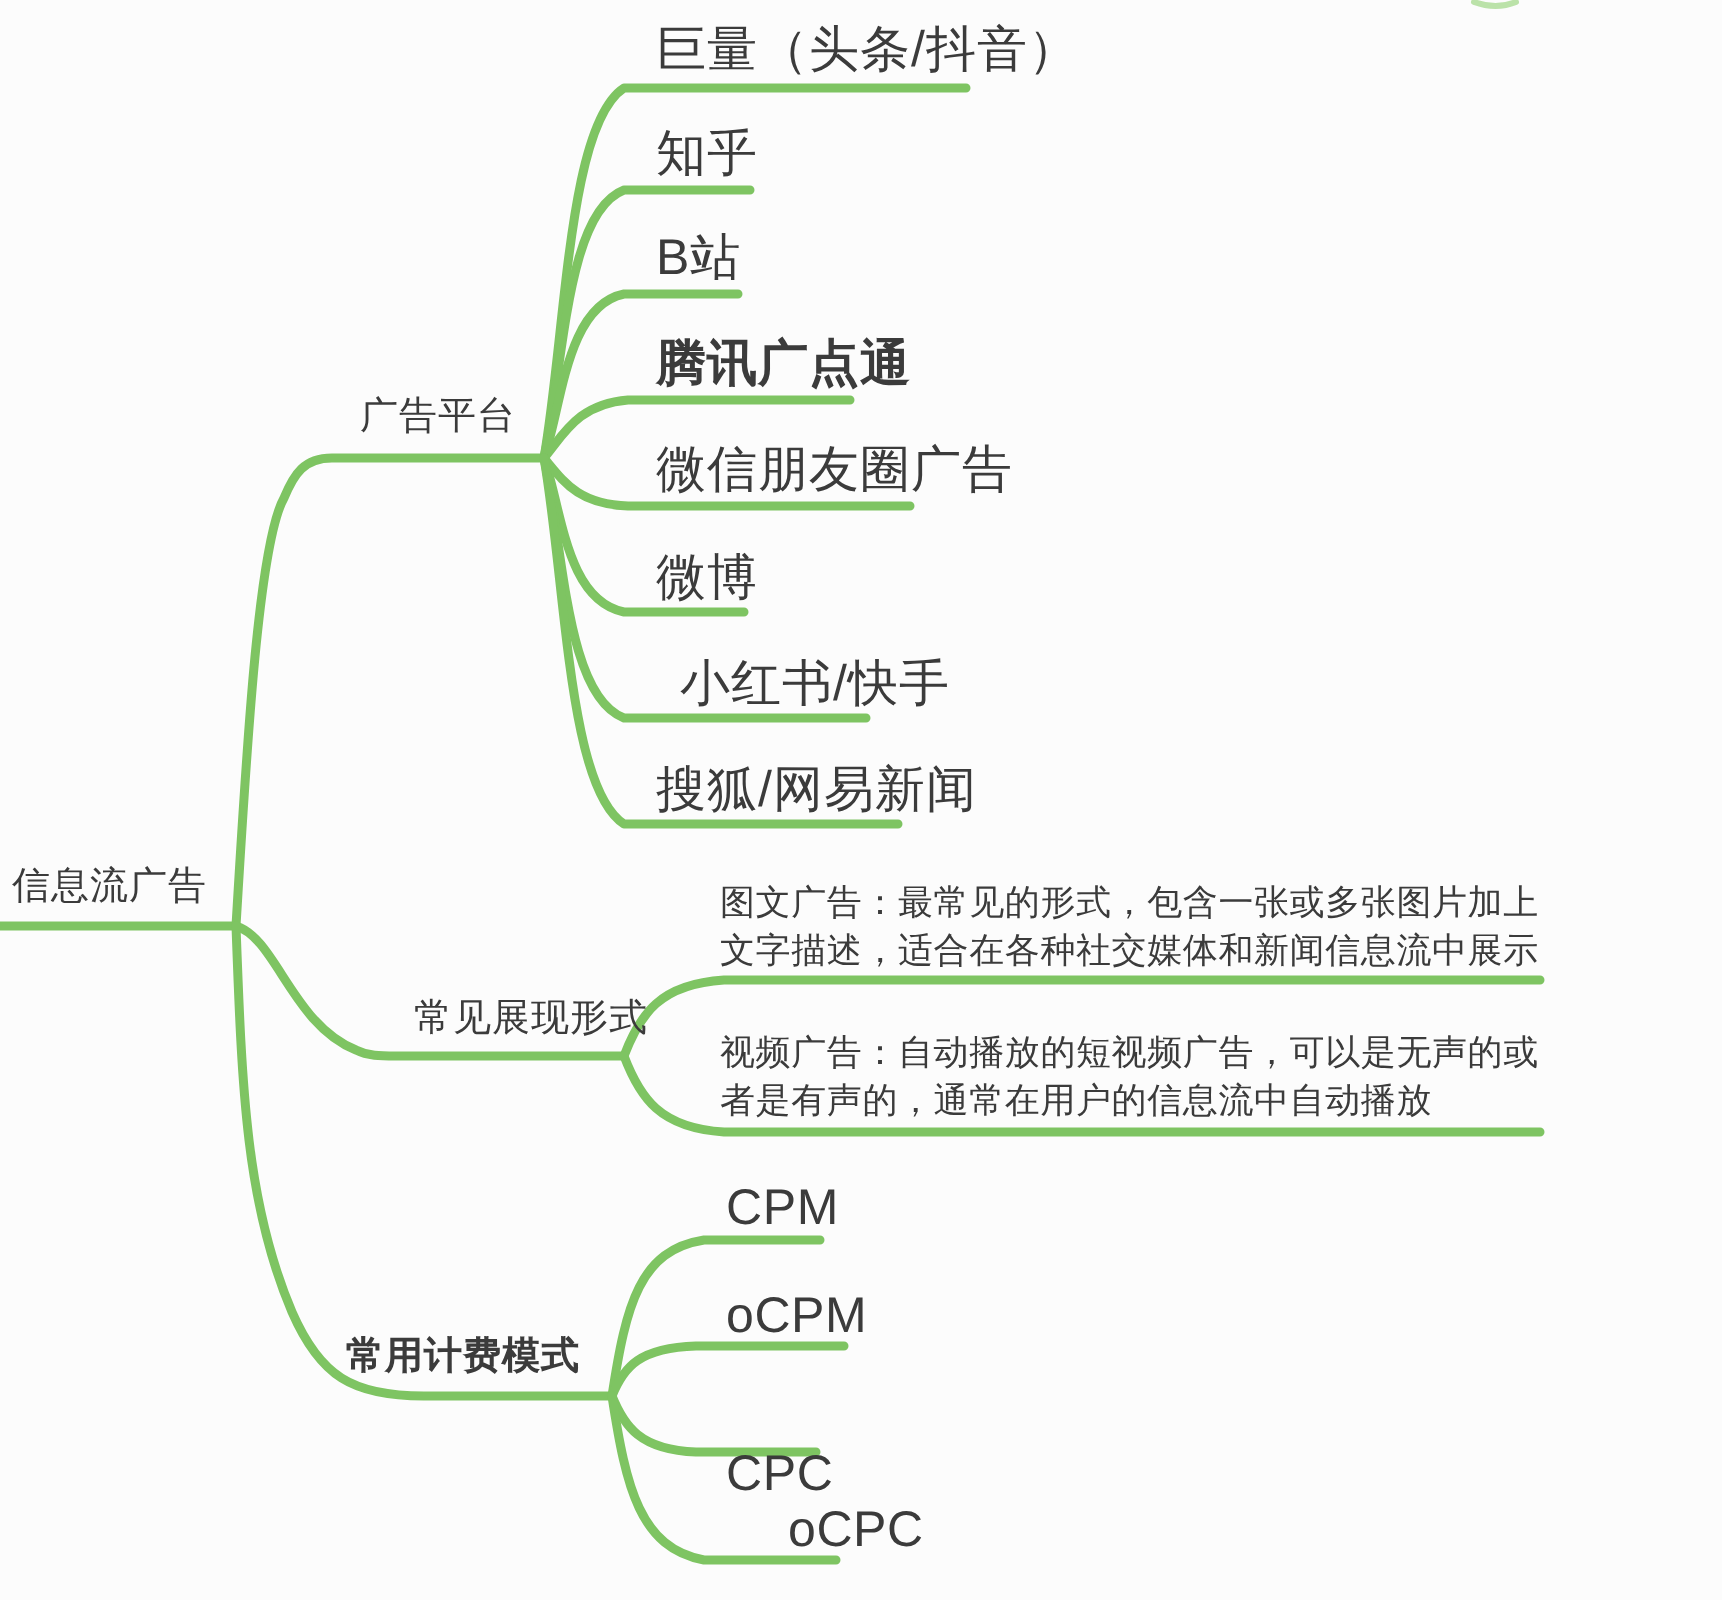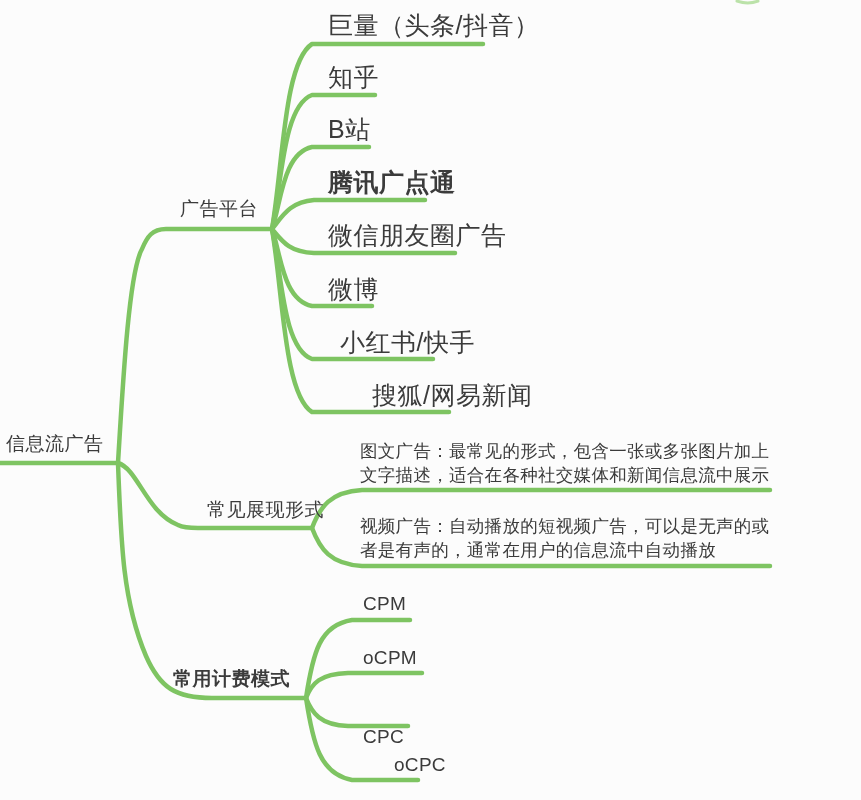--- a/index.html
+++ b/index.html
@@ -42,21 +42,21 @@
     white-space:nowrap;
     font-size:19px;
     line-height:22px;
     color:var(--text);
     letter-spacing:.5px;
   }
   .leaf{
     font-size:25px;
   }
   .latin{
-    font-size:19px;
+    font-size:25px;
     letter-spacing:.3px;
   }
   .desc{
     white-space:normal;
     width:418px;
     font-size:17.5px;
     line-height:23.5px;
     letter-spacing:.3px;
   }
 </style>
@@ -101,21 +101,21 @@
   <div class="node" style="left:175px;top:499px;margin-left:32px;">常见展现形式</div>
   <div class="node" style="left:173px;top:668px;font-weight:bold;">常用计费模式</div>
 
   <div class="node leaf" style="left:328px;top:14px;">巨量（头条/抖音）</div>
   <div class="node leaf" style="left:328px;top:66px;">知乎</div>
   <div class="node leaf" style="left:328px;top:118px;">B站</div>
   <div class="node leaf" style="left:328px;top:171px;font-weight:bold;">腾讯广点通</div>
   <div class="node leaf" style="left:328px;top:224px;">微信朋友圈广告</div>
   <div class="node leaf" style="left:328px;top:278px;">微博</div>
   <div class="node leaf" style="left:328px;top:331px;margin-left:12px;">小红书/快手</div>
-  <div class="node leaf" style="left:328px;top:384px;margin-left:44px;">搜狐/网易新闻</div>
+  <div class="node leaf" style="left:328px;top:384px;">搜狐/网易新闻</div>
 
   <div class="node leaf desc" style="left:360px;top:515px;">视频广告：自动播放的短视频广告，可以是无声的或者是有声的，通常在用户的信息流中自动播放</div>
   <div class="node leaf desc" style="left:360px;top:440px;">图文广告：最常见的形式，包含一张或多张图片加上文字描述，适合在各种社交媒体和新闻信息流中展示</div>
 
   <div class="node leaf latin" style="left:363px;top:593px;">CPM</div>
   <div class="node leaf latin" style="left:363px;top:647px;">oCPM</div>
   <div class="node leaf latin" style="left:363px;top:700px;margin-top:26px;">CPC</div>
   <div class="node leaf latin" style="left:363px;top:754px;margin-left:31px;">oCPC</div>
 
 </div>

